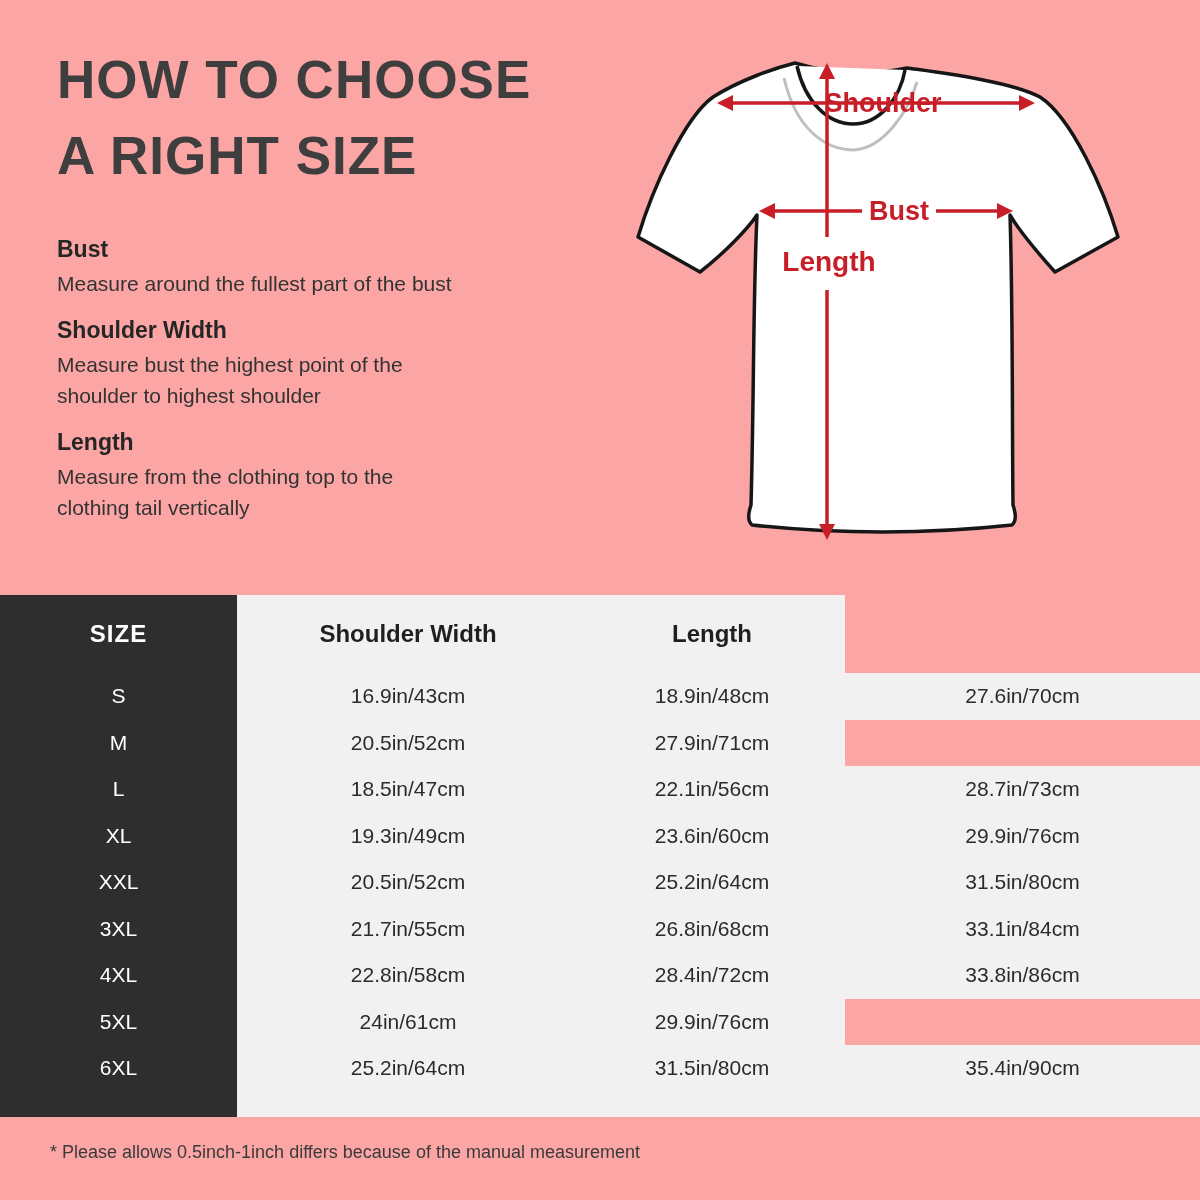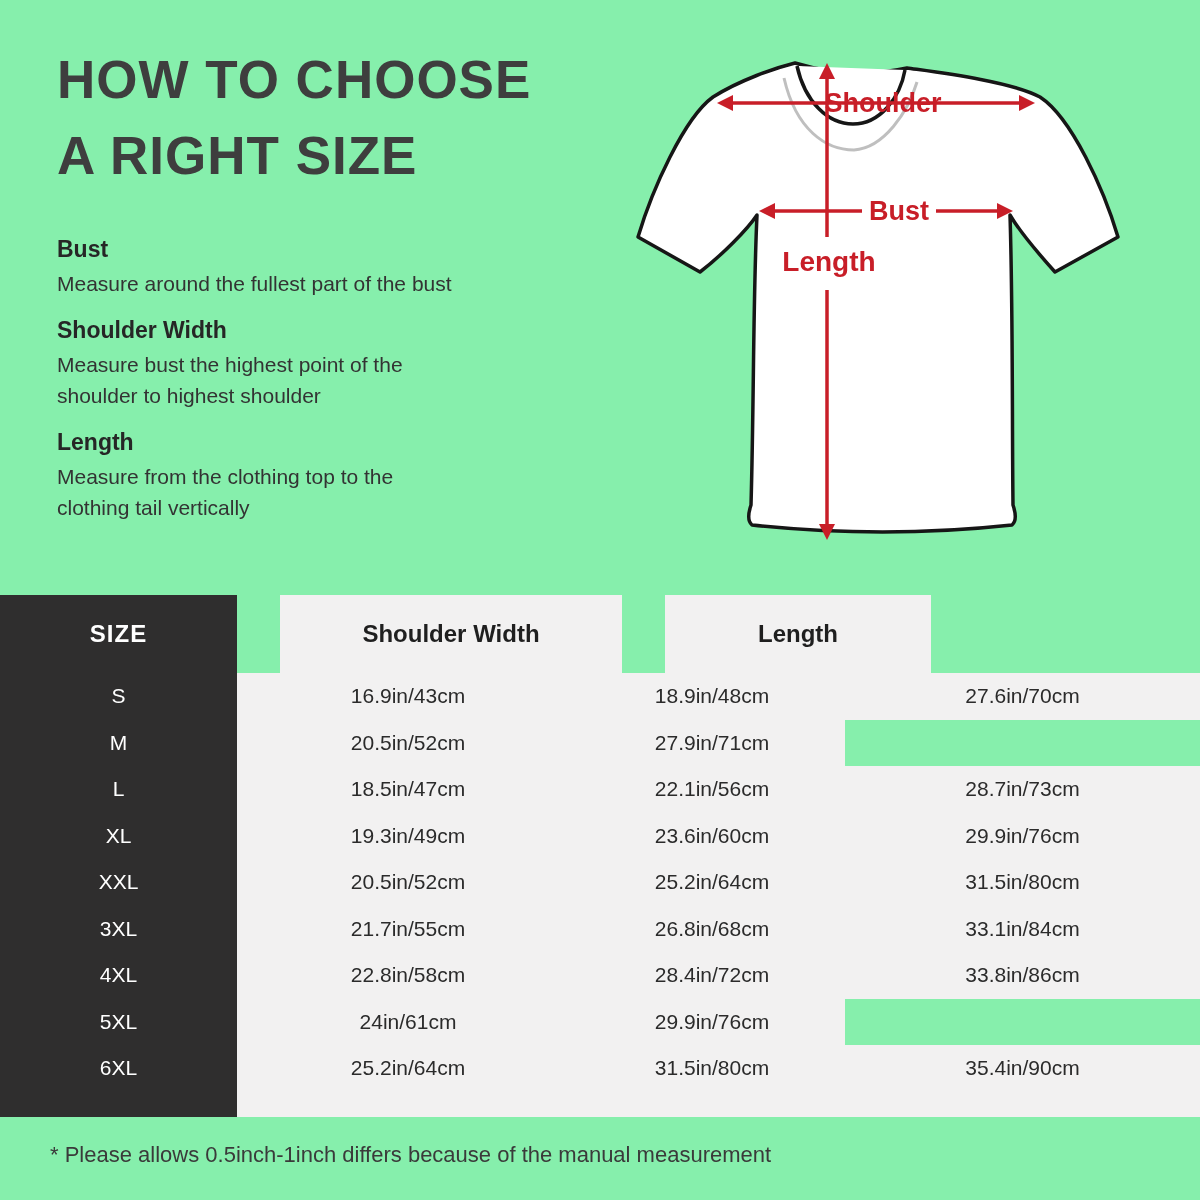--- a/index.html
+++ b/index.html
@@ -3,21 +3,21 @@
 <meta charset="utf-8">
 <style>
   * { margin: 0; padding: 0; box-sizing: border-box; }
   html, body { background: #ffffff; }
   body { font-family: "Liberation Sans", sans-serif; }
 
   .canvas {
     position: relative;
     width: 1200px;
     height: 1200px;
-    background: #86efac;
+    background: #fca5a5;
     overflow: hidden;
   }
 
   
   .title {
     position: absolute;
     left: 57px;
     top: 42px;
     font-size: 53px;
     line-height: 76px;
@@ -72,36 +72,36 @@
   .t-row {
     display: grid;
     grid-template-columns: 237px 342px 266px 355px;
   }
   .t-row > div {
     display: flex;
     align-items: center;
     justify-content: center;
     text-align: center;
   }
-  .t-head { height: 78px; gap: 43px; }
+  .t-head { height: 78px; }
   .t-data { height: 46.5px; }
   .t-fill { height: 25.5px; }
   .cell-dark  { background: #2f2e2e; color: #ffffff; }
   .cell-light { background: #f2f1f1; color: #2b2b2b; }
   .t-head .cell-dark  { font-size: 24px; font-weight: 700; letter-spacing: 1px; }
   .t-head .cell-light { font-size: 24px; font-weight: 700; color: #1f1f1f; }
   .t-data .cell-dark  { font-size: 21px; font-weight: 400; }
   .t-data .cell-light { font-size: 21px; font-weight: 400; }
 
   
   .footnote {
     position: absolute;
     left: 50px;
     top: 1142px;
-    font-size: 22px;
+    font-size: 18px;
     color: #3a3a3a;
   }
 </style>
 </head>
 <body>
 
 <div class="canvas">
 
   <div class="title">
     <div>HOW TO CHOOSE</div>

